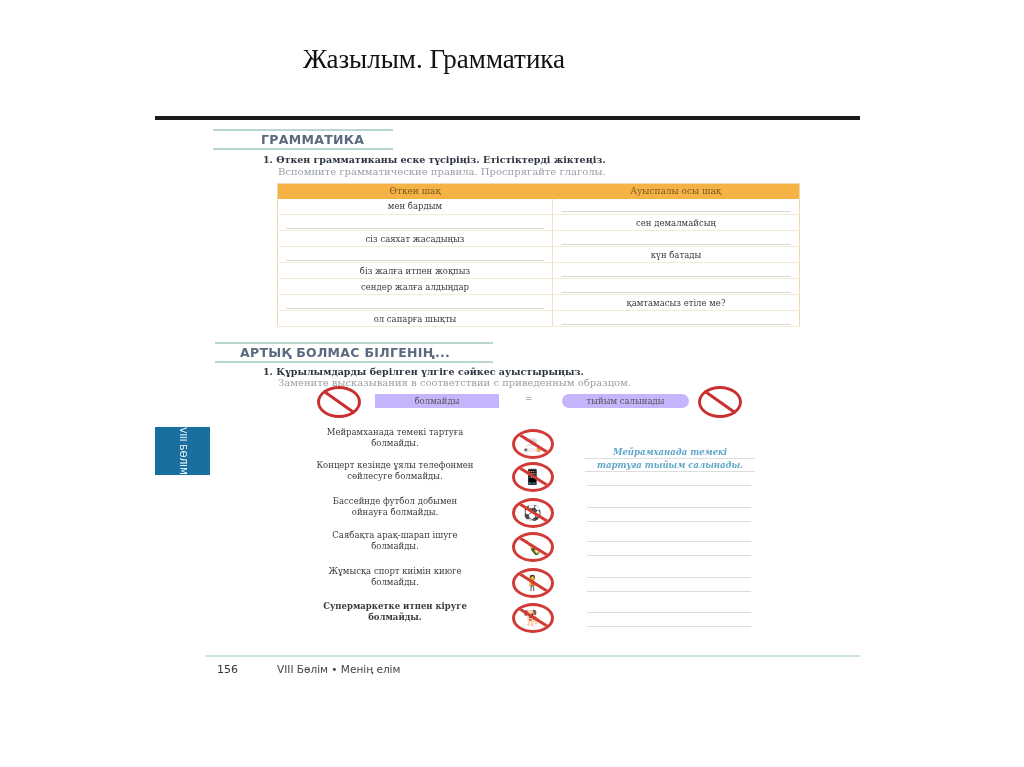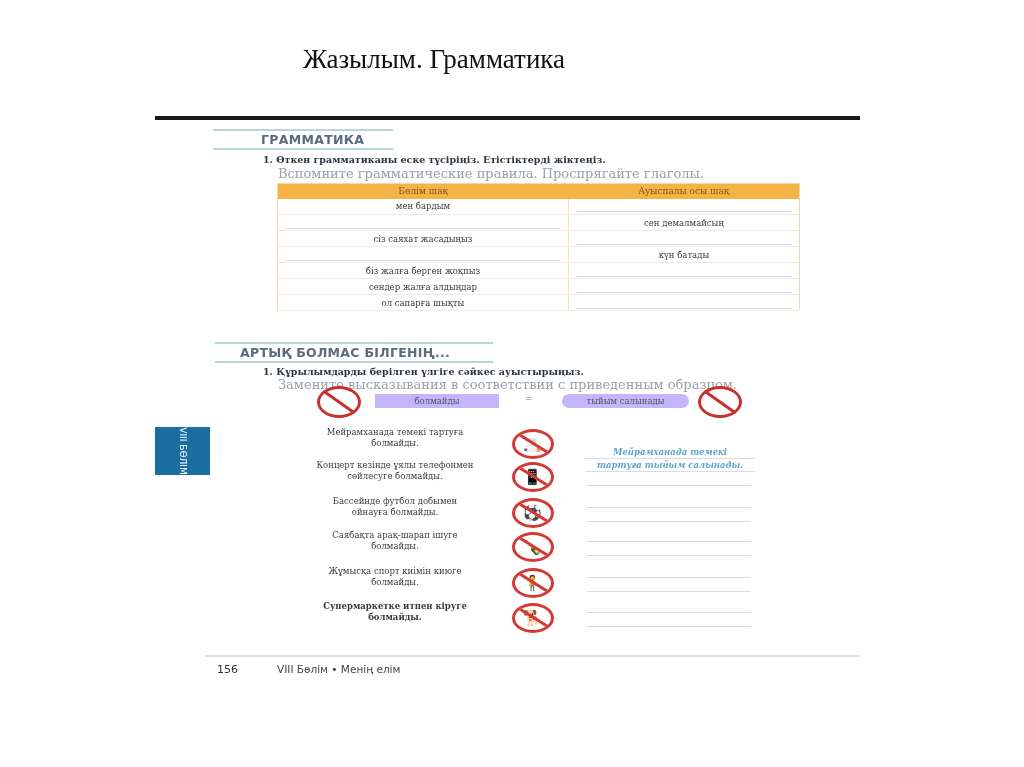--- a/index.html
+++ b/index.html
@@ -23,21 +23,21 @@
   .section-head.s1 { top: 13px; width: 180px; padding-left: 48px; }
   .section-head.s2 { top: 226px; width: 280px; padding-left: 25px; width: 278px; }
   .section-head.s2 { left: 60px; }
 
   .task-title {
     position: absolute; left: 108px; font-family: "DejaVu Serif", serif; font-weight: bold;
     font-size: 9.5px; color: #2c3440; white-space: nowrap;
   }
   .task-sub {
     position: absolute; left: 123px; font-family: "DejaVu Serif", serif;
-    font-size: 13px; color: #9aa0a8; white-space: nowrap;
+    font-size: 10px; color: #9aa0a8; white-space: nowrap;
   }
 
   table.verbs {
     position: absolute; left: 122px; top: 67px; width: 523px; border-collapse: collapse;
     font-family: "DejaVu Serif", serif; font-size: 8.5px; color: #3a3a3a;
     border: 1px solid #f0d9b0;
   }
   table.verbs th {
     background: #f5b245; color: #7a5a20; font-weight: normal; height: 15px;
     text-align: center; font-size: 9px;
@@ -114,21 +114,21 @@
 <div class="page">
   <div class="top-rule"></div>
 
   <div class="section-head s1">ГРАММАТИКА</div>
   <div class="task-title" style="top:38px;">1. Өткен грамматиканы еске түсіріңіз. Етістіктерді жіктеңіз.</div>
   <div class="task-sub" style="top:50px;">Вспомните грамматические правила. Проспрягайте глаголы.</div>
 
   <table class="verbs">
     <thead>
       <tr>
-        <th>Бөлім шақ</th>
+        <th>Өткен шақ</th>
         <th>Ауыспалы осы шақ</th>
       </tr>
     </thead>
     <tbody id="verb-rows">
         <tr>
           <td>мен бардым</td>
           <td>
             <span class="blank-line"></span>
           </td>
         </tr>
@@ -144,30 +144,36 @@
             <span class="blank-line"></span>
           </td>
         </tr>
         <tr>
           <td>
             <span class="blank-line"></span>
           </td>
           <td>күн батады</td>
         </tr>
         <tr>
-          <td>біз жалға берген жоқпыз</td>
+          <td>біз жалға итпен жоқпыз</td>
           <td>
             <span class="blank-line"></span>
           </td>
         </tr>
         <tr>
           <td>сендер жалға алдыңдар</td>
           <td>
             <span class="blank-line"></span>
           </td>
+        </tr>
+        <tr>
+          <td>
+            <span class="blank-line"></span>
+          </td>
+          <td>қамтамасыз етіле ме?</td>
         </tr>
         <tr>
           <td>ол сапарға шықты</td>
           <td>
             <span class="blank-line"></span>
           </td>
         </tr>
       </tbody>
   </table>
 

